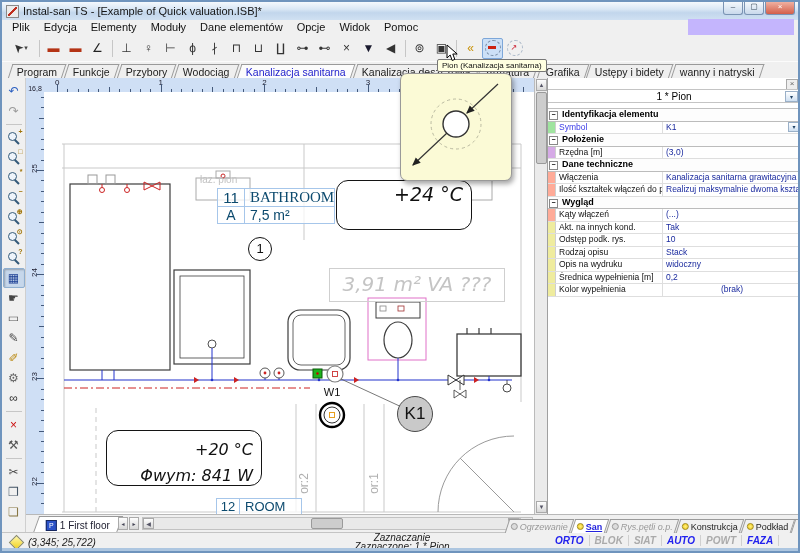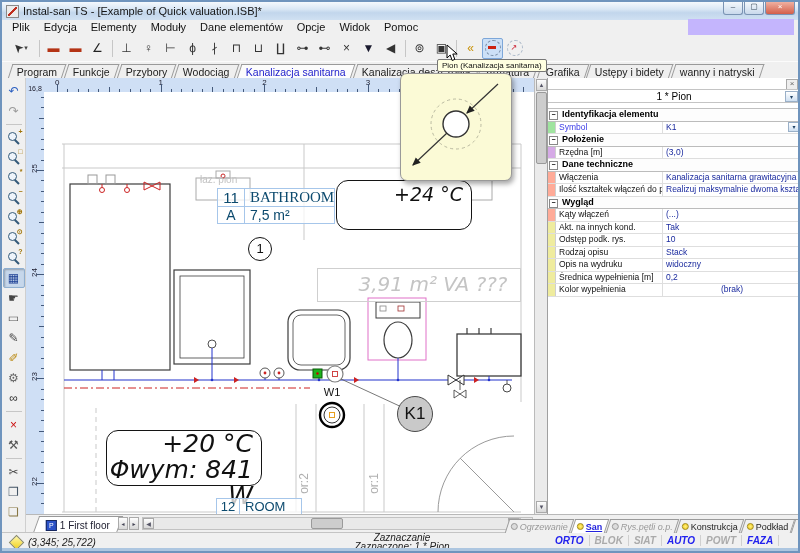--- a/index.html
+++ b/index.html
@@ -620,27 +620,27 @@
         <span class="tname" style="line-height:16px;">7,5 m²</span>
       </div>
     </div>
 
     <div class="cv node-circle" style="left:204px;top:145px;">1</div>
 
     <div class="cv tempbox" style="left:292px;top:88px;width:136px;height:50px;font-size:19px;line-height:24px;padding-top:1px;">
       <div>+24 °C</div>
     </div>
 
-    <div class="cv graybox" style="left:273px;top:176px;width:174px;height:32px;padding-left:28px;">3,91 m² VA ???</div>
+    <div class="cv graybox" style="left:285px;top:176px;width:174px;height:32px;">3,91 m² VA ???</div>
 
     <div class="cv w1label" style="left:274px;top:294px;width:28px;">W1</div>
 
     <div class="cv k1badge" style="left:353px;top:304px;">K1</div>
 
-    <div class="cv tempbox" style="left:62px;top:338px;width:156px;height:56px;font-size:25px;line-height:26px;padding-top:0;">
+    <div class="cv tempbox" style="left:62px;top:338px;width:156px;height:56px;font-size:16px;line-height:26px;padding-top:6px;">
       <div>+20 °C</div>
       <div>Φwym: 841 W</div>
     </div>
 
     <div class="cv btable" style="left:172px;top:406px;width:84px;font-size:13px;">
       <div class="trow">
         <span class="tnum" style="width:22px;line-height:16px;">12</span>
         <span class="tname" style="line-height:16px;">ROOM</span>
       </div>
     </div>

